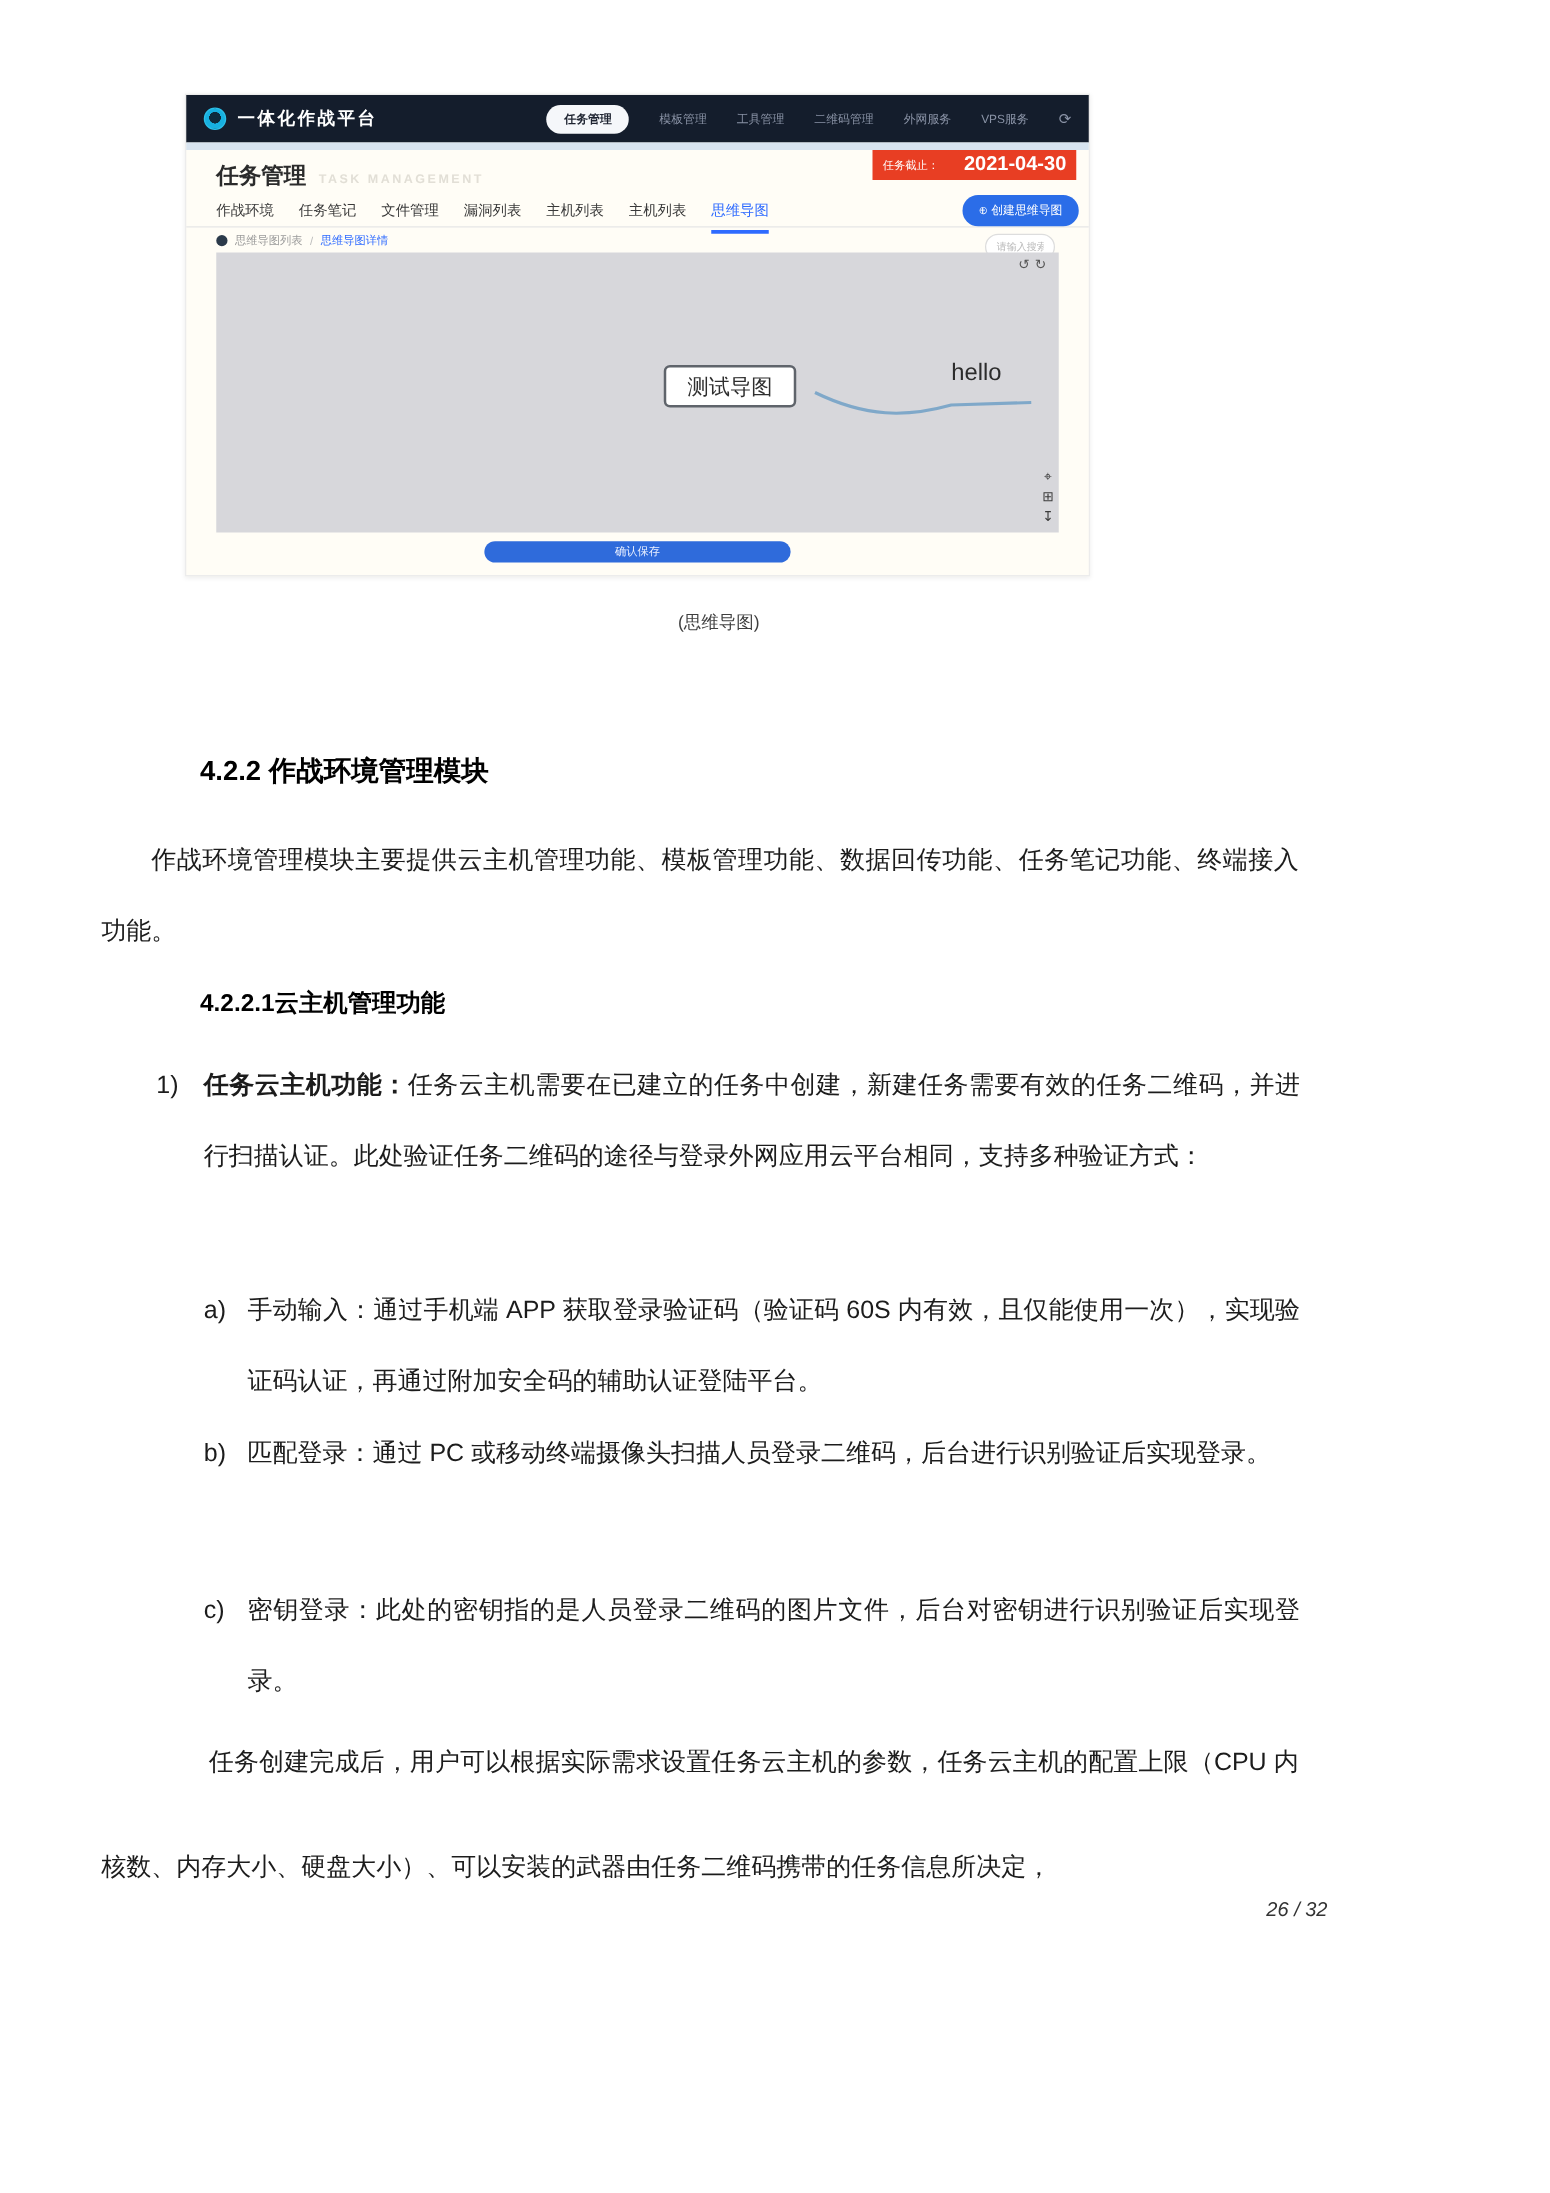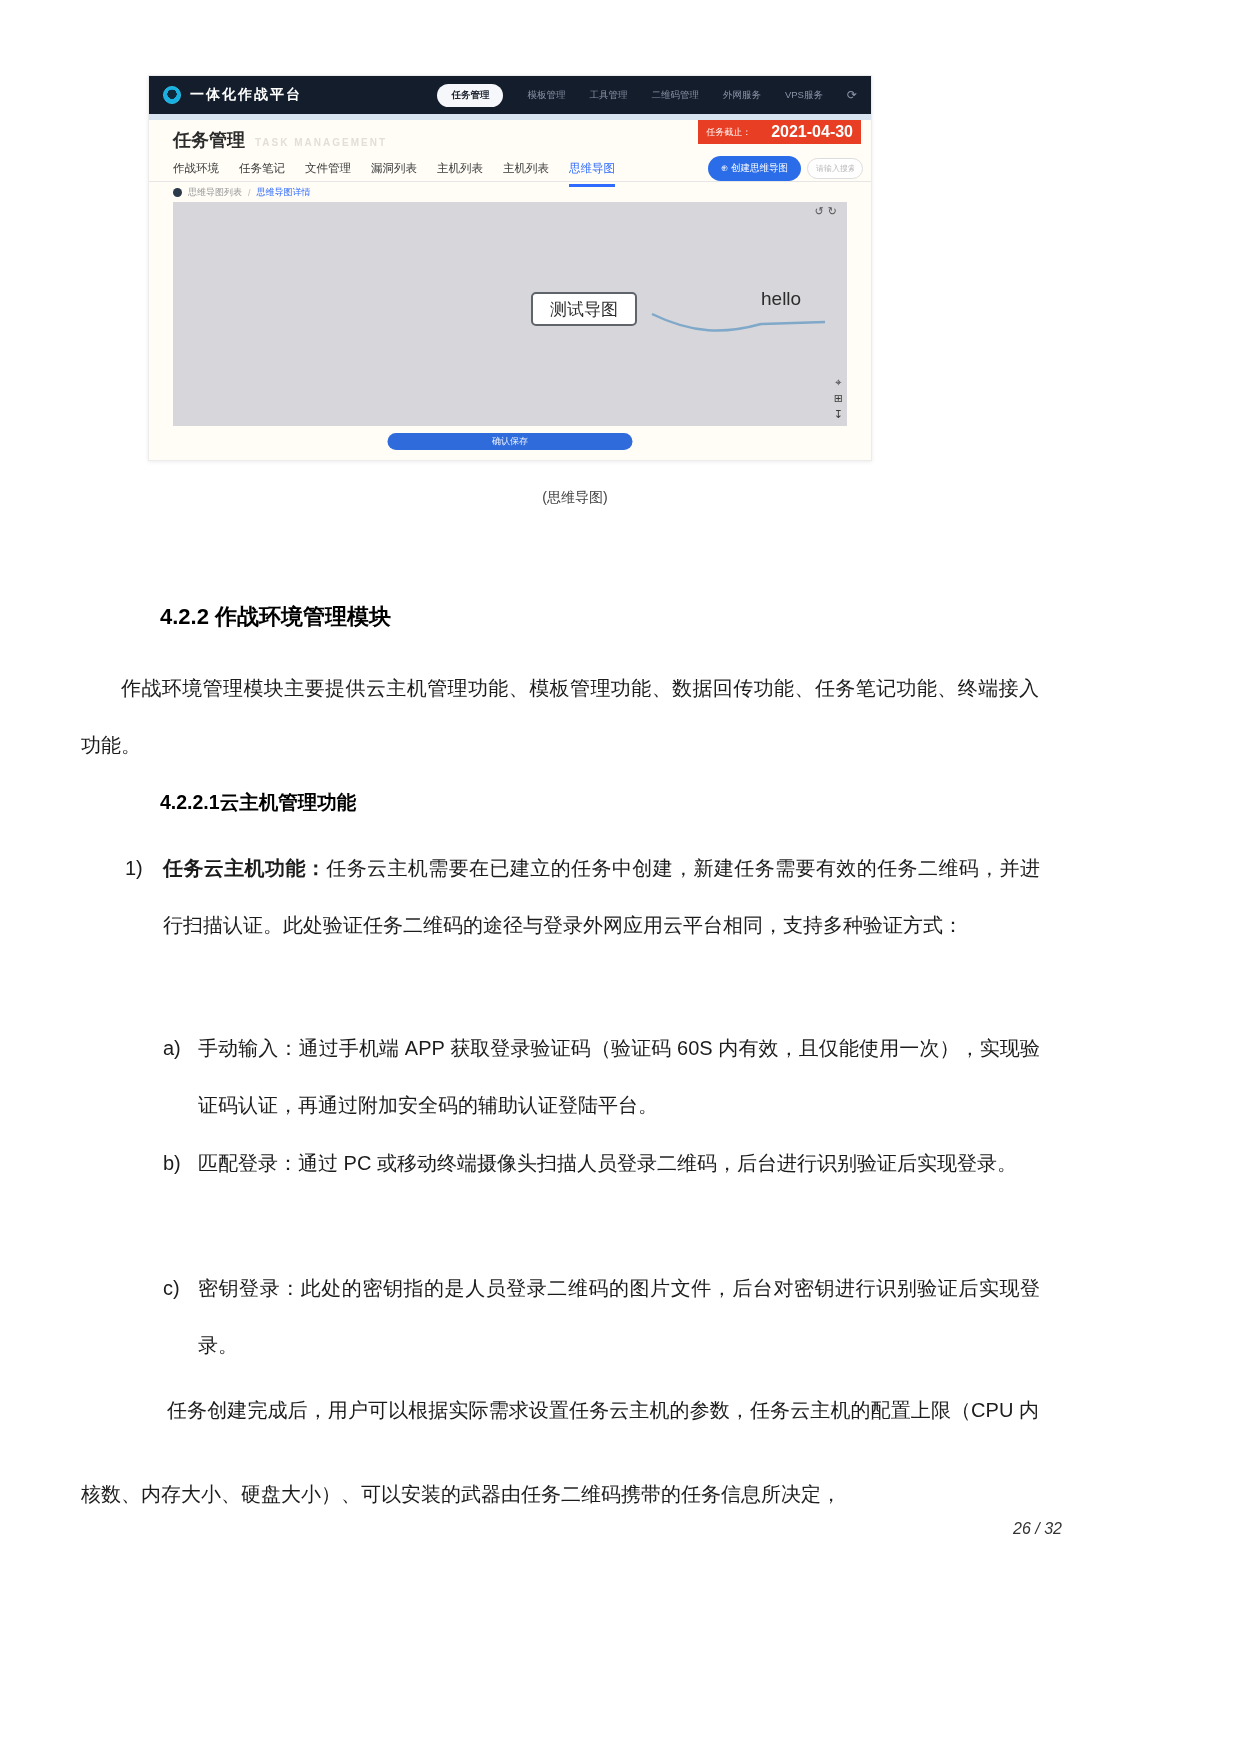--- a/index.html
+++ b/index.html
@@ -41,21 +41,21 @@
     position:absolute; right:10px; top:44px; background:#e83e23; color:#fff;
     font-size:9px; padding:3px 8px; display:flex; align-items:center; gap:20px;
   }
   .deadline-badge b { font-size:16px; }
 
   .tabs { position:absolute; left:24px; top:85px; display:flex; gap:20px; }
   .tab { font-size:11.5px; color:#3a3a3a; padding-bottom:8px; cursor:pointer; white-space:nowrap; }
   .tab.active { color:#2f6bff; border-bottom:3px solid #2f6bff; }
   .tabs-divider { position:absolute; left:0; right:0; top:105px; height:1px; background:#e6e6e6; }
 
-  .toolbar { position:absolute; right:8px; top:80px; display:flex; align-items:center; gap:6px; }
+  .toolbar { position:absolute; right:8px; top:80px; display:flex; align-items:center; gap:6px;flex-direction:column; }
   .create-btn {
     background:#2b6de8; color:#fff; font-size:9.5px; border:none; border-radius:999px;
     padding:6px 13px; white-space:nowrap; cursor:pointer;
   }
   .search-box {
     width:56px; height:21px; border:1px solid #ddd; border-radius:11px; background:#fff;
     font-size:8px; padding:0 8px; color:#888; outline:none;
   }
   .search-box::placeholder { color:#b9b9b9; }
 

